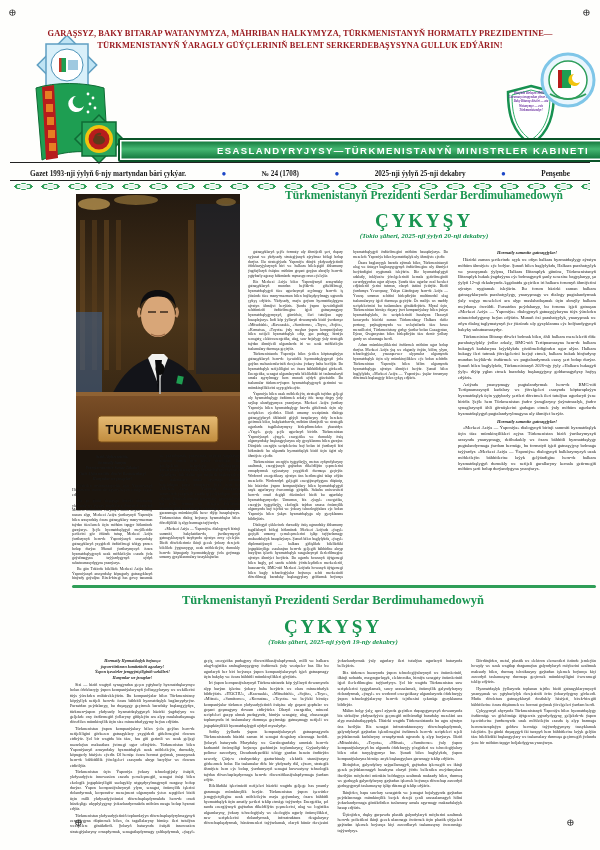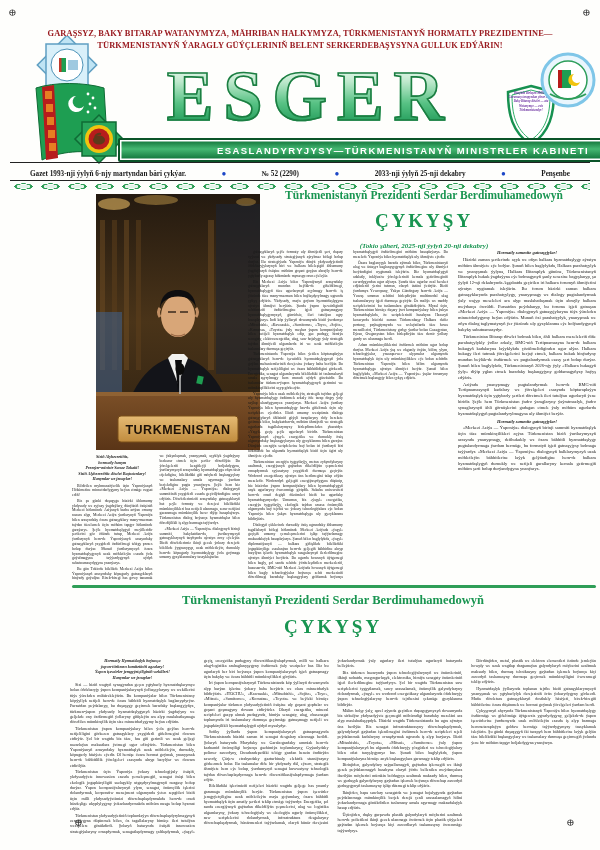--- a/index.html
+++ b/index.html
@@ -31,29 +31,29 @@
       background:
         radial-gradient(ellipse 11px 3.2px at center,#e2f4e9 0 54%,transparent 56%) repeat-x,
         radial-gradient(ellipse 12px 4px at center,transparent 55%,#2f9e57 58%,#2f9e57 76%,transparent 79%) repeat-x;
       background-size:27px 9px;}
   
   .headline1{left:252px;top:188px;width:344px;text-align:center;color:#199551;}
   .headline2{left:70px;top:592px;width:526px;text-align:center;color:#199551;}
   .hl-line{font-weight:bold;font-size:11.5px;line-height:1.25;}
   .hl-line2{font-weight:bold;font-size:12.5px;line-height:1.3;}
   .hl-main{font-weight:bold;font-size:19px;letter-spacing:3px;line-height:1.15;margin-top:8px;}
-  .hl-date{font-style:italic;font-weight:bold;font-size:7px;margin-top:10px;}
+  .hl-date{font-style:italic;font-weight:bold;font-size:7px;margin-top:0;}
   .bodytext{font-size:3.8px;line-height:1.26;text-align:justify;overflow:hidden;column-fill:auto;}
   .bodytext .p{text-indent:5px;margin:0 0 1px 0;}
   .sal{white-space:pre-line;font-weight:bold;font-style:italic;text-align:center;
        font-size:4.1px;line-height:1.35;margin-bottom:2px;}
   .subhead{font-weight:bold;font-style:italic;text-align:center;margin:2px 0 1px 0;}
   .divider{left:72px;top:585px;width:524px;height:2.5px;background:#2f9e57;border-radius:2px;}
   
-  .photo{left:76px;top:194px;width:164px;height:256px;background:#1b140d;margin-left:20px;}
+  .photo{left:76px;top:194px;width:164px;height:316px;background:#1b140d;}
 </style>
 </head>
 <body>
 
 <div id="page">
 
   <span class="abs regmark" style="left:8px;top:8px;">⊕</span>
   <span class="abs regmark" style="left:582px;top:8px;">⊕</span>
   <span class="abs regmark" style="left:74px;top:818px;">⊕</span>
   <span class="abs regmark" style="left:566px;top:818px;">⊕</span>
@@ -99,23 +99,20 @@
         <rect x="58" y="86" width="34" height="34" fill="#2aa65c" stroke="#0f6b35" stroke-width="1.5" transform="rotate(45 75 103)"></rect>
         <rect x="58" y="86" width="34" height="34" fill="#2aa65c" stroke="#0f6b35" stroke-width="1.5"></rect>
         <circle cx="75" cy="103" r="14" fill="#f1c40f"></circle>
         <circle cx="75" cy="103" r="10.5" fill="#b71c1c"></circle>
         <ellipse cx="75" cy="104" rx="6" ry="4.5" fill="#5d3a1a"></ellipse>
         <path d="M71,101 q2,-4 6,-3" stroke="#5d3a1a" stroke-width="2" fill="none"></path>
       </g>
     </svg>
   </div>
 
-  <div class="abs esger">
-    <span class="esger-word">ESGER</span>
-  </div>
 
   <div class="abs shieldbadge">
     <svg width="58" height="64" viewBox="0 0 58 64" style="position:absolute;left:0;top:0;">
       <path d="M29,2 L52,8 C52,30 48,48 29,61 C10,48 6,30 6,8 Z" fill="#ffffff" stroke="#179150" stroke-width="2.5"></path>
       <path d="M29,6 L48,11 C48,29 45,45 29,56 C13,45 10,29 10,11 Z" fill="none" stroke="#2fae68" stroke-width="1"></path>
     </svg>
     <div class="shieldtext">Dünýäde Birleşen Milletler Guramasy tarapyndan ykrar edilen Baky Bitarap döwlet — ata Watanymyz — eziz Türkmenistandyr!</div>
   </div>
 
   <div class="abs" style="left:540px;top:50px;width:56px;height:60px;">
@@ -128,23 +125,23 @@
       <path d="M10,44 q18,10 36,0" stroke="#2e9e5b" stroke-width="2" fill="none"></path>
     </svg>
   </div>
 
   <div class="abs founderbar">ESASLANDYRYJYSY—TÜRKMENISTANYŇ MINISTRLER KABINETI</div>
 
   <div class="abs rule" style="left:10px;top:162px;width:580px;"></div>
   <div class="abs dateline">
     <span>Gazet 1993-nji ýylyň 6-njy martyndan bäri çykýar.</span>
     <span class="dot">●</span>
-    <span>№ 52 (2290)</span>
+    <span>№ 24 (1708)</span>
     <span class="dot">●</span>
-    <span>2033-nji ýylyň 25-nji dekabry</span>
+    <span>2025-nji ýylyň 25-nji dekabry</span>
     <span class="dot">●</span>
     <span style="">Penşenbe</span>
   </div>
   <div class="abs rule" style="left:10px;top:180px;width:580px;"></div>
   <div class="abs scallops"></div>
 
   <div class="abs headline1">
     <div class="hl-line">Türkmenistanyň Prezidenti Serdar Berdimuhamedowyň</div>
     <div class="hl-main">ÇYKYŞY</div>
     <div class="hl-date">(Tokio şäheri, 2025-nji ýylyň 20-nji dekabry)</div>
@@ -234,20 +231,21 @@
     <div class="p">Aziýada ynanyşmagy pugtalandyrmak hem-de BMG-niň Tertipnamasynyň kadalary we ýörelgeleri esasynda köptaraplaýyn hyzmatdaşlyk üçin ygtybarly şertleri döretmek ileri tutulýan ugurlaryň ýene biridir. Şeýle hem Türkmenistan ýadro ýaraglaryny ýaýratmazlyk, ýadro synaglarynyň ähli görnüşlerini gadagan etmek ýaly möhüm ugurlarda hyzmatdaşlygyň pugtalandyrylmagyna uly ähmiýet berýär.</div>
     <div class="subhead">Hormatly sammite gatnaşyjylar!</div>
     <div class="p">«Merkezi Aziýa — Ýaponiýa» dialogynyň birinji sammiti hyzmatdaşlyk üçin täze mümkinçilikleri açýar. Türkmenistan biziň ýurtlarymyzyň arasynda ynanyşmagy, deňhukukly we özara bähbitli hyzmatdaşlygy pugtalandyrmaga ýardam bermäge, bu formatyň işjeň gatnaşyjysy bolmaga taýýardyr. «Merkezi Aziýa — Ýaponiýa» dialogynyň halklarymyzyň uzak möhletleýin bähbitlerine laýyk gelýändigine hem-de halkara hyzmatdaşlygyň durnukly we netijeli gurallaryny kemala getirmegiň möhüm şerti bolup durýandygyna ynanýarys.</div>
   </div>
 
   <div class="abs divider"></div>
 
   <div class="abs headline2">
     <div class="hl-line2">Türkmenistanyň Prezidenti Serdar Berdimuhamedowyň</div>
     <div class="hl-main">ÇYKYŞY</div>
+    <div class="hl-date">(Tokio şäheri, 2025-nji ýylyň 19-njy dekabry)</div>
   </div>
 
   <div class="abs bodytext" style="left:70px;top:658px;width:526px;height:178px;column-count:4;column-gap:9px;font-size:4.15px;line-height:1.28;">
     <div class="sal">Hormatly Hyzmatdaşlyk boýunça
 ýapon-türkmen komitetiniň agzalary!
 Ýapon işewürler jemgyýetçiliginiň wekilleri!
 Hanymlar we jenaplar!</div>
     <div class="p">Sizi — biziň wagtyň synagyndan geçen ygtybarly hyzmatdaşlarymyz bolan öňdebaryjy ýapon kompaniýalarynyň ýolbaşçylaryny we wekillerini tüýs ýürekden mübärekleýärin. Bu kompaniýalar bilen Türkmenistany köpýyllyk netijeli hem-de özara bähbitli hyzmatdaşlyk baglanyşdyrýar. Pursatdan peýdalanyp, bu duşuşygy geçirmek baradaky başlangyjyňyz, türkmen-ýapon ykdysady hyzmatdaşlygynyň häzirki ýagdaýyny we geljekde ony ösdürmegiň ýollaryny giňişleýin ara alyp maslahatlaşmaga döredilen mümkinçilik üçin size minnetdarlygymy beýan edýärin.</div>
     <div class="p">Türkmenistan ýapon kompaniýalary bilen ýola goýlan hem-de netijeliligini görkezen gatnaşyklary yzygiderli giňeltmegini dowam etdirýär. Şol bir wagtda biz täze, has giň gerimli we uzak geljegi nazarlaýan maksatlara ýetmegi ugur edinýäris. Türkmenistan bilen Ýaponiýanyň arasyndaky hyzmatdaşlyk uzak möhletleýin, durnukly, köpugurly häsiýete eýedir. Ol hemişe özara hormat goýmak, ynanyşmak hem-de bähbitlilik ýörelgeleri esasynda alnyp barylýar we dowam etdirilýär.</div>
     <div class="p">Türkmenistan üçin Ýaponiýa ýokary tehnologiýaly ösüşiň, ykdysadyýete innowasion esasda çemeleşmegiň, senagat ösüşi bilen ekologik jogapkärçiligiň sazlaşykly utgaşdyrylmagynyň nusgasy bolup durýar. Ýapon kompaniýalarynyň ylym, senagat, önümçilik işlerini dolandyrmak, korporatiw menejment ulgamynda ýeten sepgitleri biziň üçin milli ykdysadyýetimizi döwrebaplaşdyrmakda hem-de onuň bäsdeşlige ukyplylygyny ýokarlandyrmakda möhüm nusga bolup hyzmat edýär.</div>

